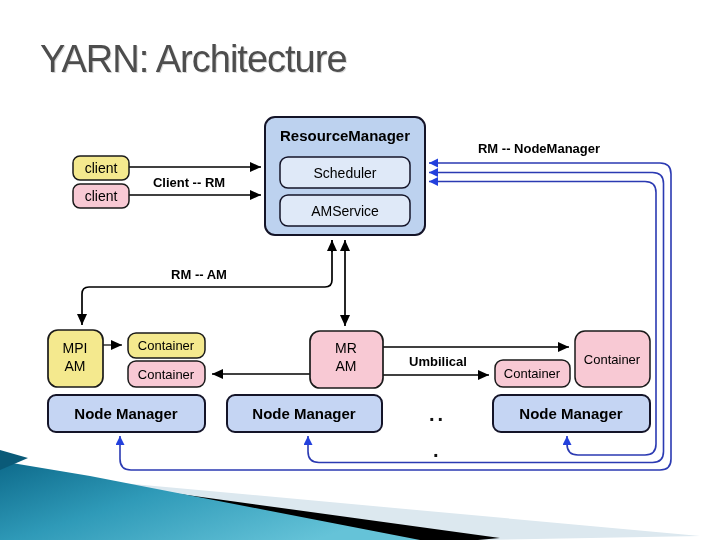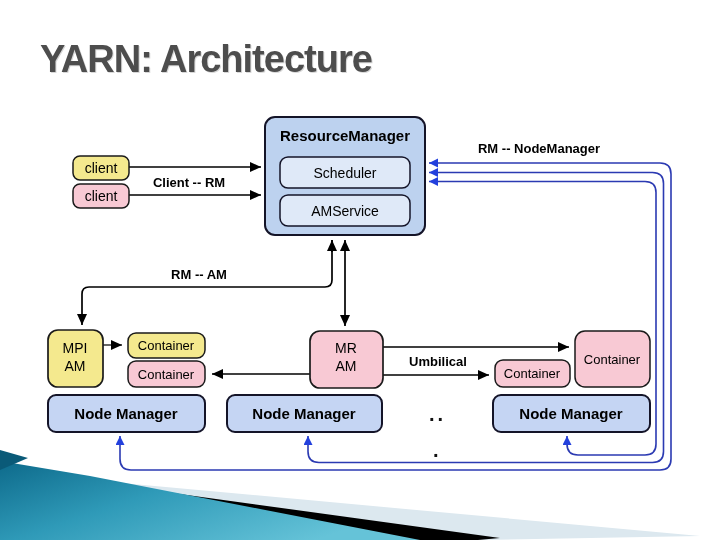--- a/index.html
+++ b/index.html
@@ -2,21 +2,21 @@
 <html><head>
 <meta charset="utf-8">
 <style>
   html,body{margin:0;padding:0;background:#ffffff;}
   .slide{
     position:relative;width:720px;height:540px;background:#ffffff;overflow:hidden;
     font-family:"Liberation Sans",sans-serif;
   }
   .slide-title{
     position:absolute;left:40px;top:38px;margin:0;
-    font-size:38px;font-weight:bold;letter-spacing:-1px;color:#4d4d4d;
+    font-size:38px;font-weight:normal;letter-spacing:-1px;color:#4d4d4d;
     text-shadow:1px 1px 0 #d8d8d8;
     font-family:"Liberation Sans",sans-serif;
   }
   svg{position:absolute;left:0;top:0;}
   text{font-family:"Liberation Sans",sans-serif;fill:#000;}
   .box-title{font-size:15px;font-weight:bold;}
   .box-text{font-size:14px;}
   .small-text{font-size:13px;}
   .edge-label{font-size:13px;font-weight:bold;}
   .dots{font-size:20px;font-weight:bold;letter-spacing:3px;fill:#111;}

